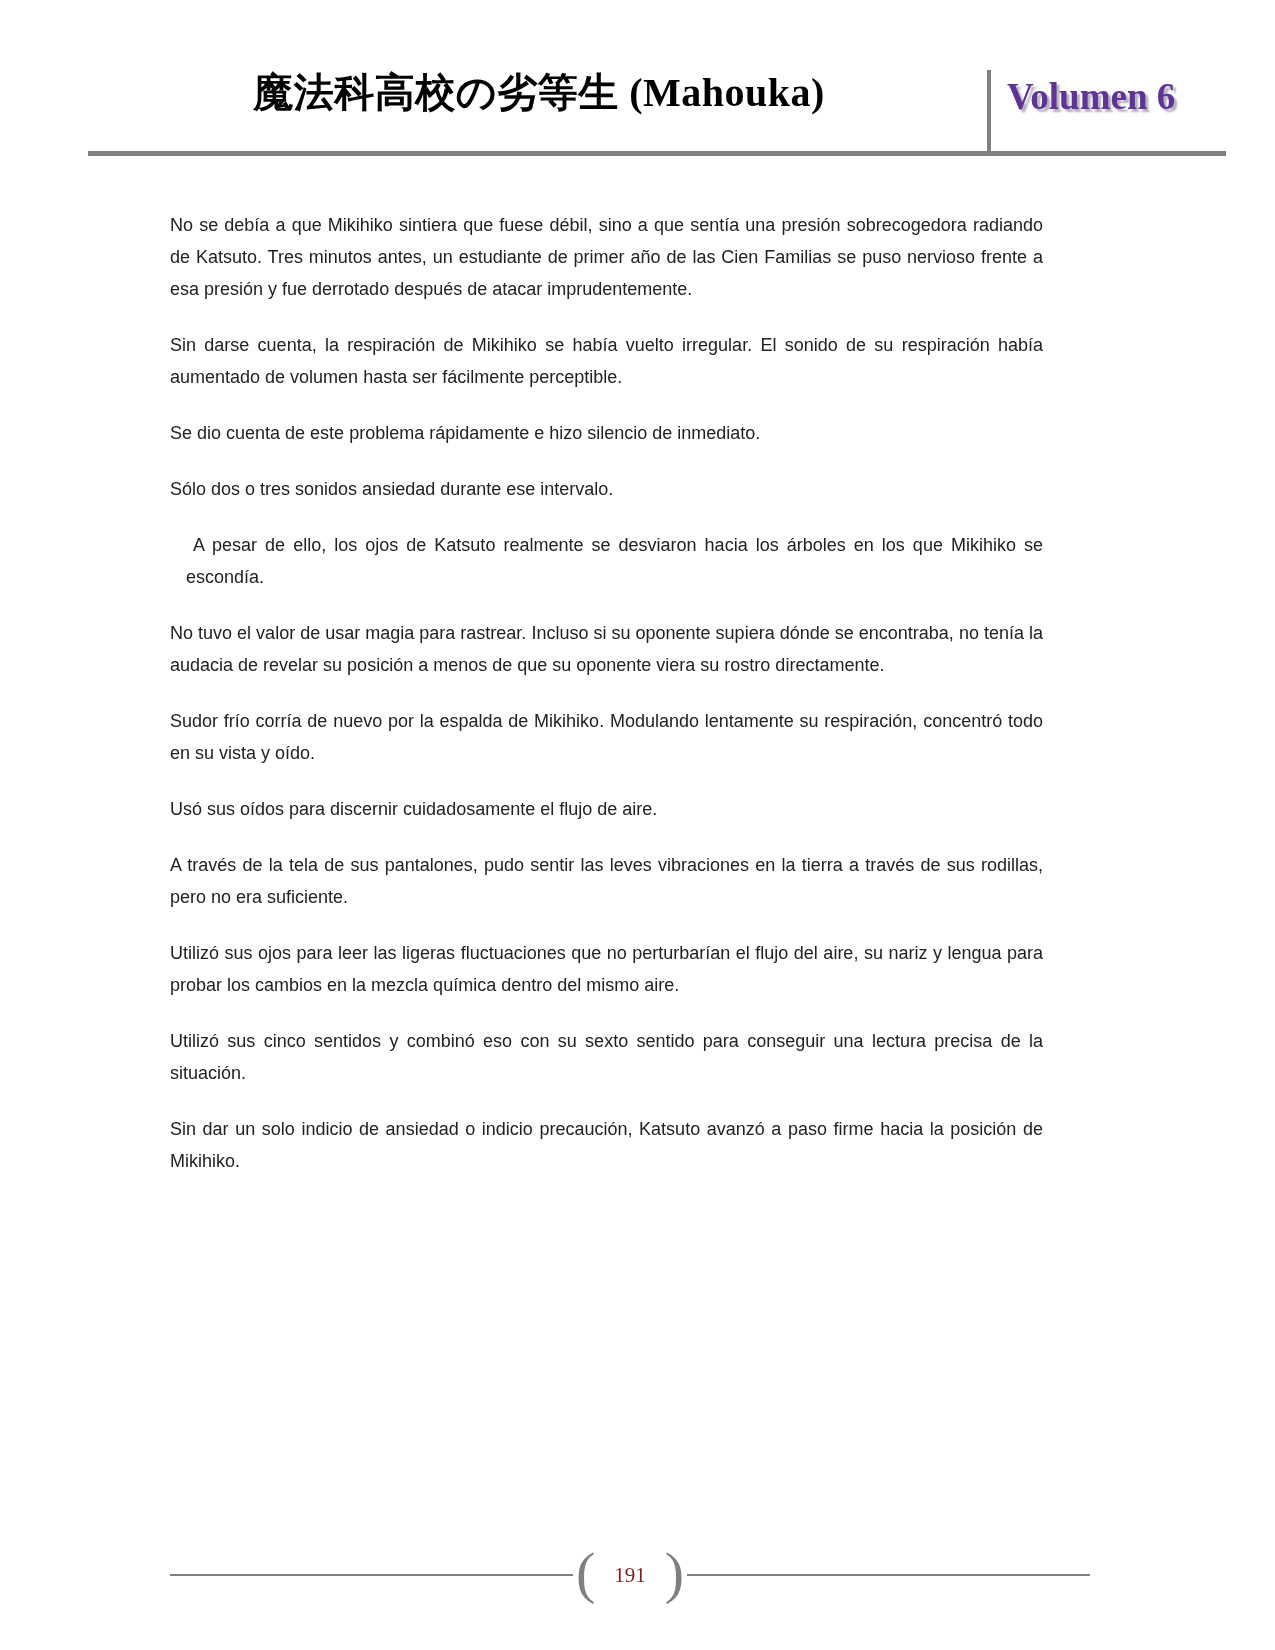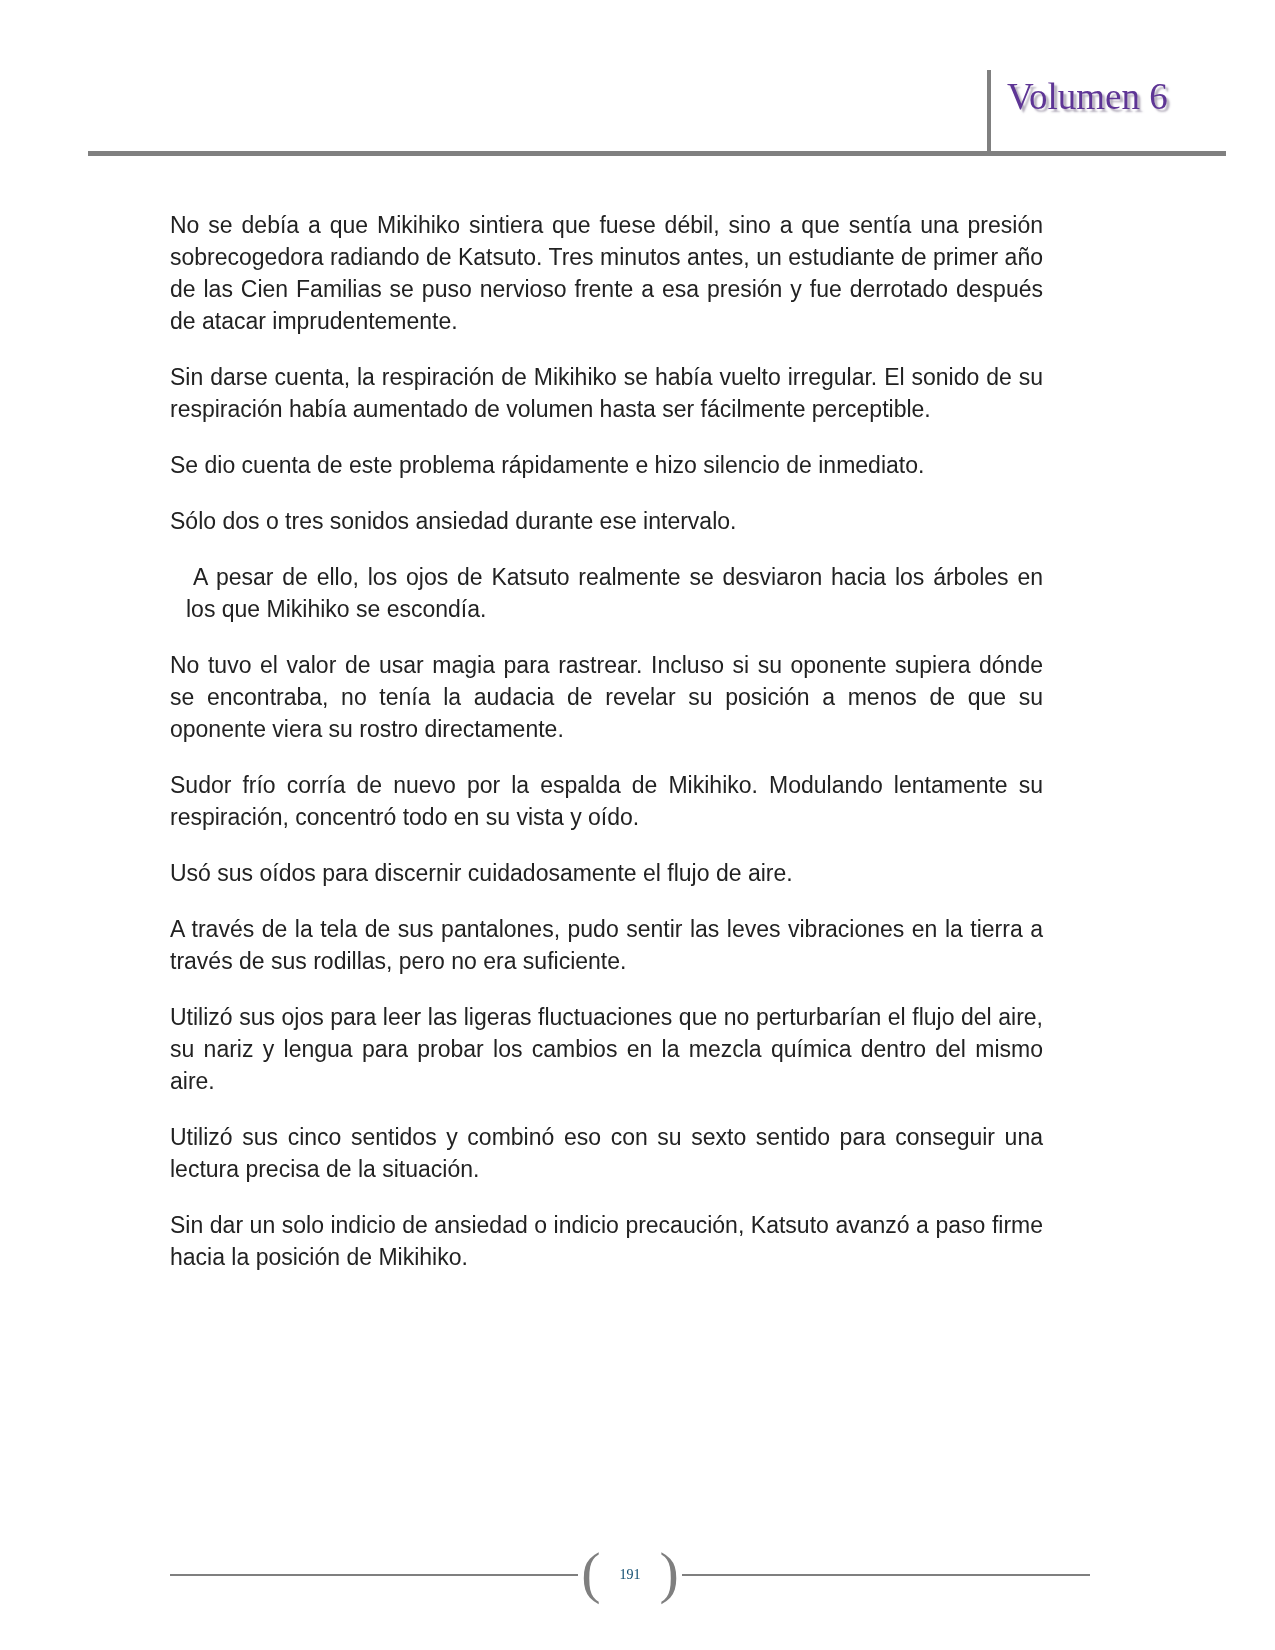--- a/index.html
+++ b/index.html
@@ -37,21 +37,21 @@
     width: 4px;
     height: 86px;
     background: #808080;
   }
 
   .header-volume {
     position: absolute;
     left: 1007px;
     top: 74px;
     font-family: "Liberation Serif", serif;
-    font-weight: normal;
+    font-weight: bold;
     font-size: 37px;
     line-height: 46px;
     color: #5E3595;
     text-shadow: 3px 3px 2px rgba(120, 110, 135, 0.55);
     white-space: nowrap;
   }
 
   .header-rule {
     position: absolute;
     left: 88px;
@@ -61,21 +61,21 @@
     background: #808080;
   }
 
   
   .body-text {
     position: absolute;
     left: 170px;
     top: 209px;
     width: 873px;
     text-align: justify;
-    font-size: 23px;
+    font-size: 18px;
     line-height: 32px;
     color: #222222;
   }
   .body-text p { margin: 0 0 24px 0; }
   .body-text p.indent { text-indent: 7px; margin-left: 16px; }
 
   
   .page-footer {
     position: absolute;
     left: 170px;
@@ -93,30 +93,31 @@
   .bracket {
     font-family: "Liberation Serif", serif;
     font-size: 58px;
     line-height: 1;
     color: #7f7f7f;
     padding: 0 3px;
     transform: translateY(-2px);
   }
   .pagenum {
     font-family: "Liberation Serif", serif;
-    font-size: 14px;
-    color: #0c4a6e;
+    font-size: 21px;
+    color: #7f1d1d;
     padding: 0 16px;
   }
 </style>
 </head>
 <body>
 
 <div class="page">
 
+  <div class="header-title">魔法科高校の劣等生 (Mahouka)</div>
 
   <div class="header-divider"></div>
 
   <div class="header-volume">Volumen 6</div>
 
   <div class="header-rule"></div>
 
   <main class="body-text">
     <p>No se debía a que Mikihiko sintiera que fuese débil, sino a que sentía una presión sobrecogedora radiando de Katsuto. Tres minutos antes, un estudiante de primer año de las Cien Familias se puso nervioso frente a esa presión y fue derrotado después de atacar imprudentemente.</p>
     <p>Sin darse cuenta, la respiración de Mikihiko se había vuelto irregular. El sonido de su respiración había aumentado de volumen hasta ser fácilmente perceptible.</p>

